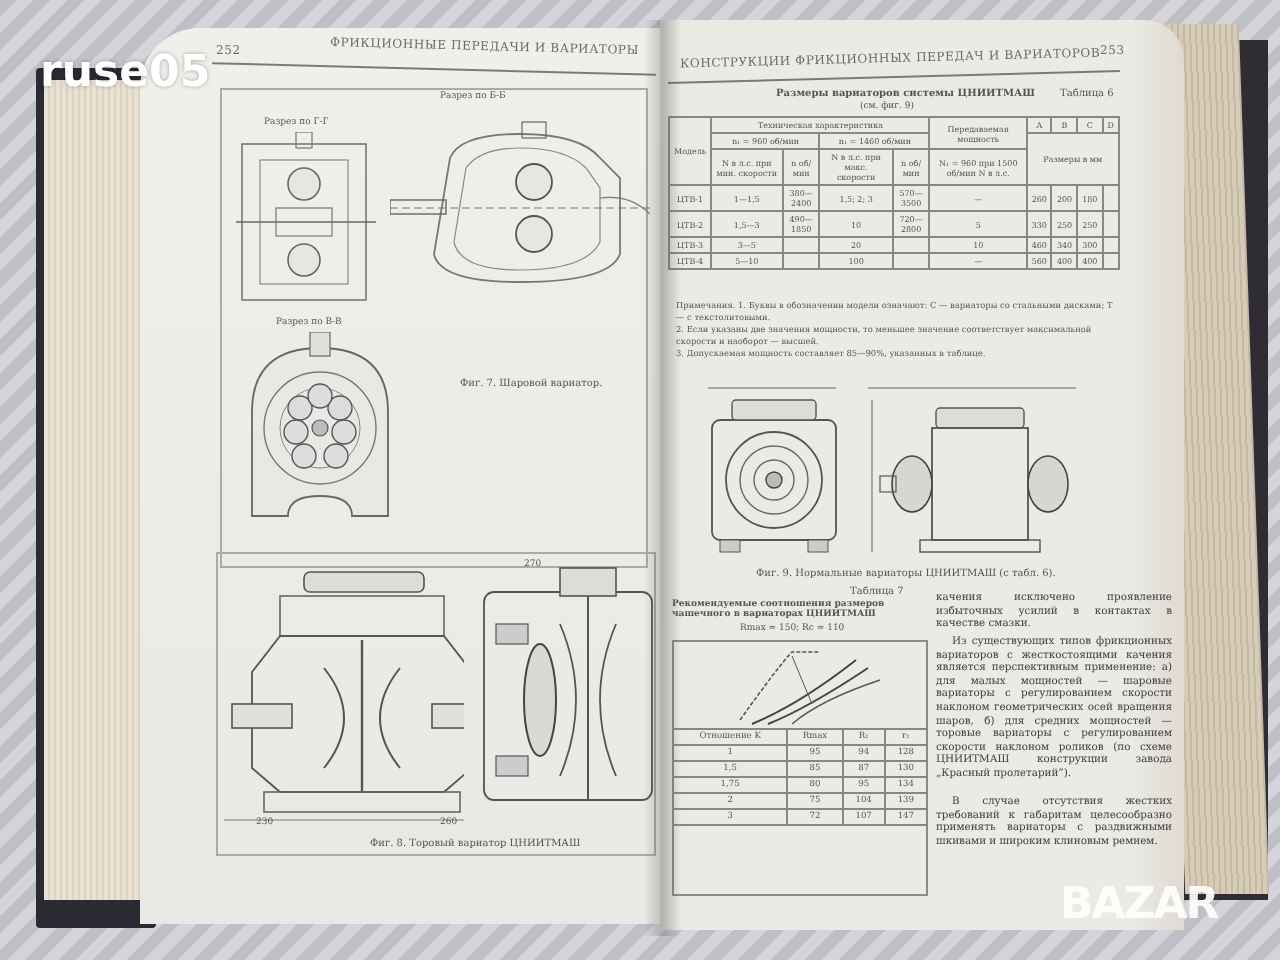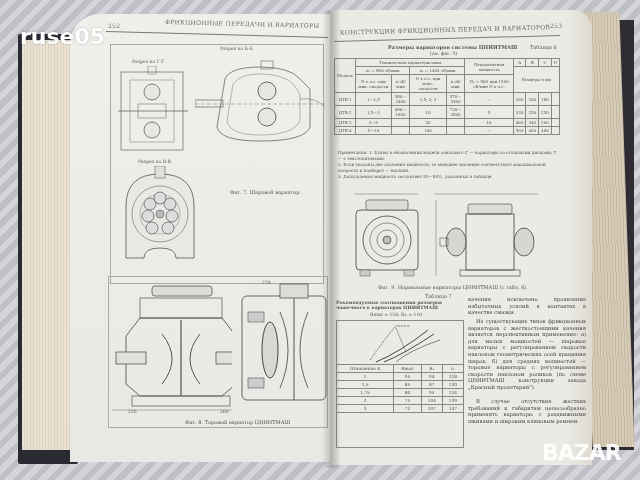--- a/index.html
+++ b/index.html
@@ -28,21 +28,21 @@
   .gutter { position: absolute; left: 322px; top: 10px; width: 18px; height: 458px; background: linear-gradient(90deg, rgba(0,0,0,0), rgba(60,60,60,0.25), rgba(0,0,0,0)); }
   .run-head { position: absolute; font-size: 6px; color: #6b6b6b; letter-spacing: 0.3px; white-space: nowrap; }
   .rule { position: absolute; height: 1px; background: #7a7a7a; }
   .caption { position: absolute; font-size: 5px; color: #555; white-space: nowrap; }
   .small { position: absolute; font-size: 4.5px; color: #555; white-space: nowrap; }
   .drawing { position: absolute; border: 1px solid #8a8a8a; }
   .tbl { position: absolute; border-collapse: collapse; font-size: 4px; color: #555; }
   .tbl td, .tbl th { border: 1px solid #888; padding: 1px 2px; text-align: center; font-weight: normal; }
   .body-text { position: absolute; font-size: 5.2px; line-height: 6.6px; color: #3e3e3e; width: 118px; text-align: justify; }
   .watermark-top { position: absolute; left: 20px; top: 24px; font-family: "DejaVu Sans", sans-serif; font-weight: bold; font-size: 22px; color: #ffffff; text-shadow: 0 0 2px rgba(0,0,0,0.3); }
-  .watermark-bottom { position: absolute; left: 530px; top: 440px; font-family: "DejaVu Sans", sans-serif; font-weight: bold; font-size: 22px; color: #ffffff; letter-spacing: -1px; opacity: 0.92; margin-left: 12px; }
+  .watermark-bottom { position: absolute; left: 530px; top: 440px; font-family: "DejaVu Sans", sans-serif; font-weight: bold; font-size: 22px; color: #ffffff; letter-spacing: -1px; opacity: 0.92; }
   svg { position: absolute; }
 </style>
 </head>
 <body>
 
 <div class="cover-left"></div>
 <div class="cover-right"></div>
 <div class="edge-left"></div>
 <div class="edge-right"></div>
 

